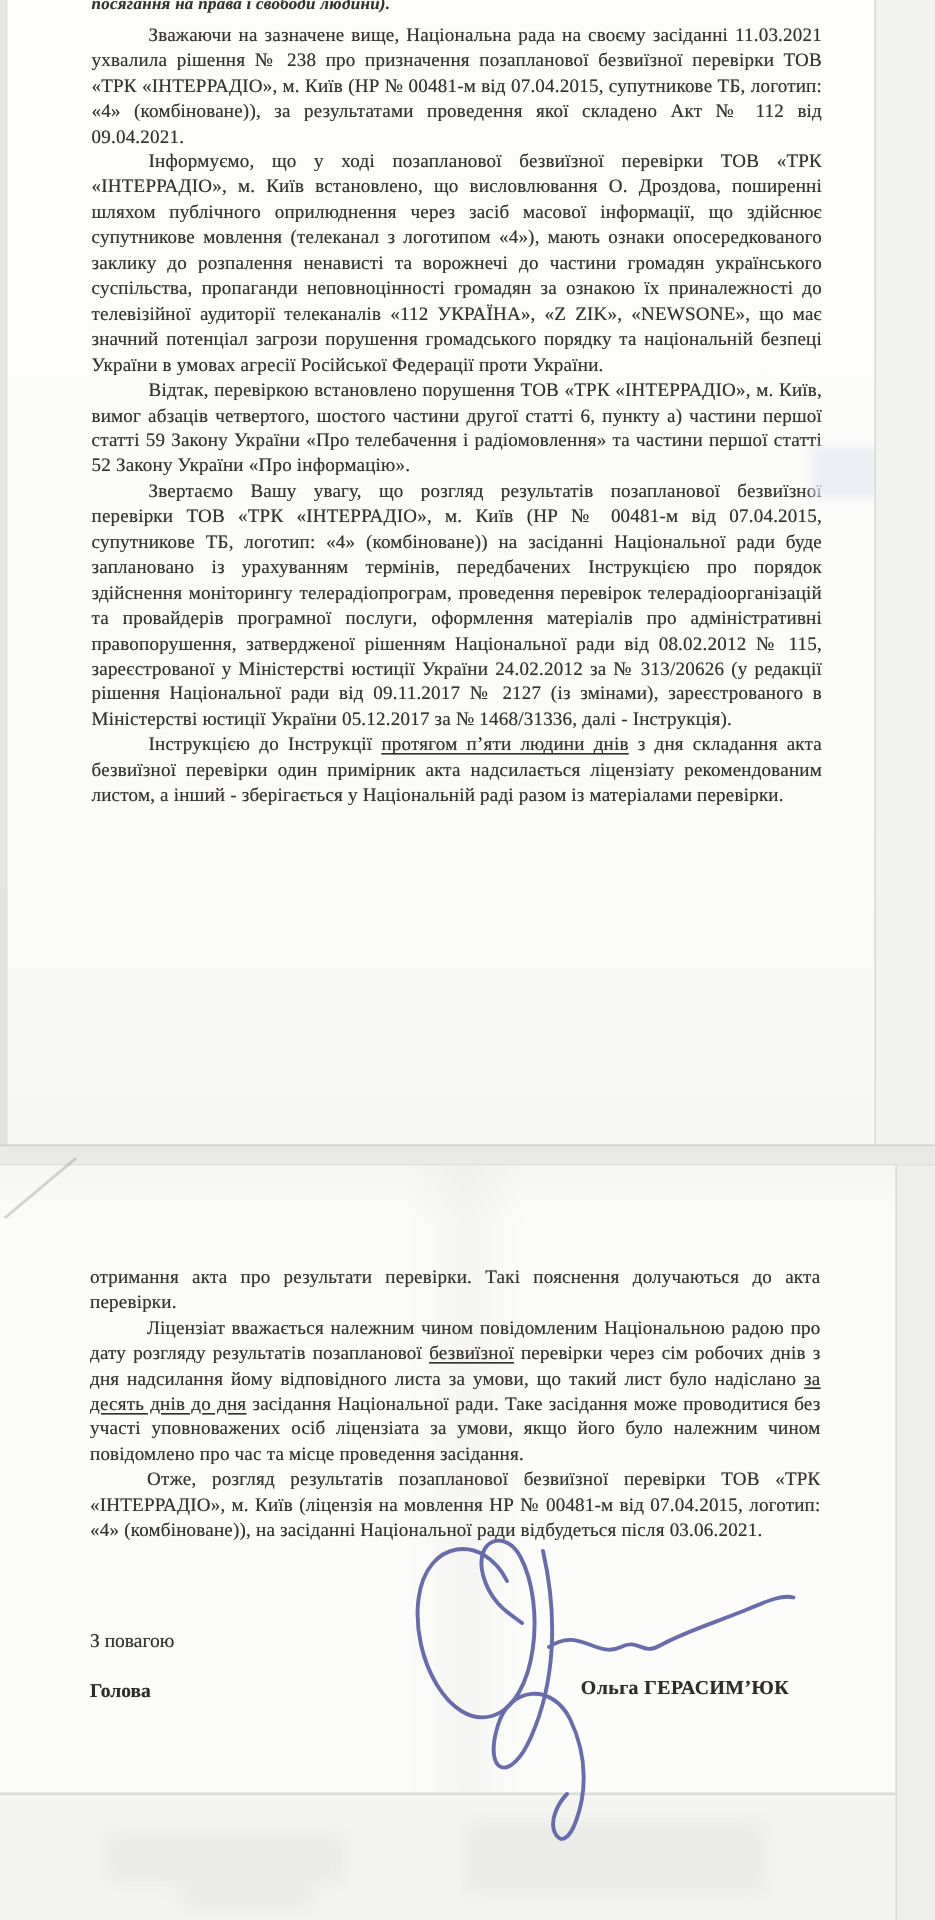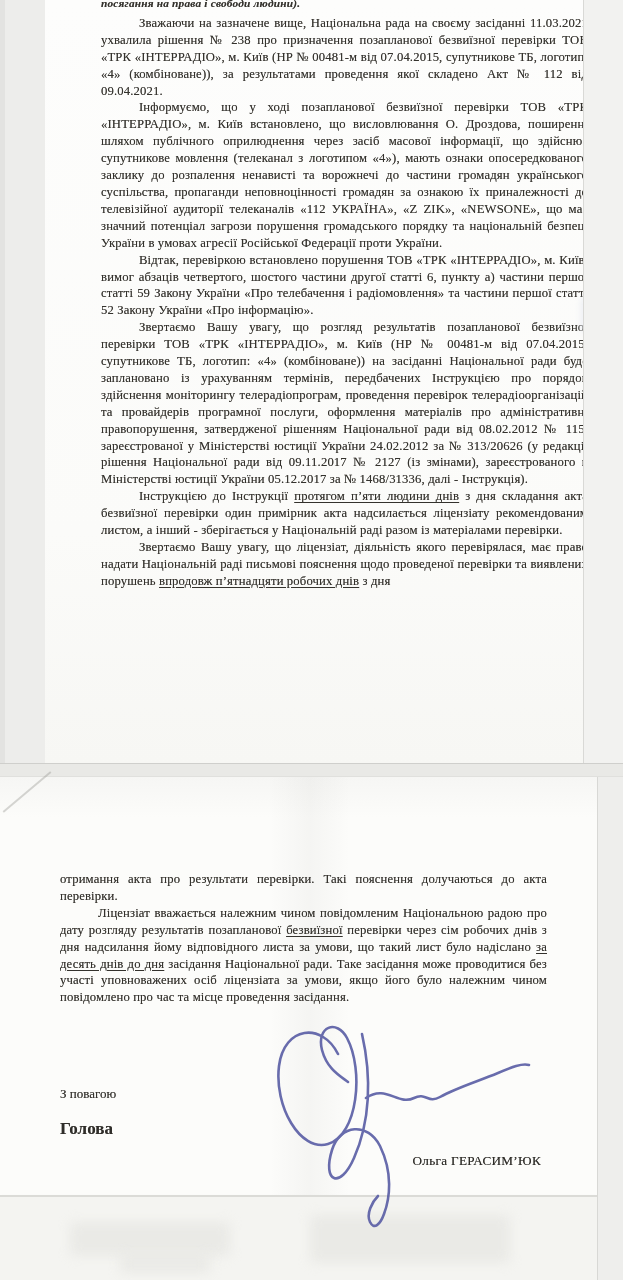--- a/index.html
+++ b/index.html
@@ -2,21 +2,21 @@
 <html><head>
 <meta charset="utf-8">
 <style>
   html,body{margin:0;padding:0;}
   body{width:623px;height:1280px;overflow:hidden;background:#ededeb;
        font-family:"Liberation Serif","DejaVu Serif",serif;}
   .doc{position:relative;width:623px;height:1280px;overflow:hidden;}
 
   
   .page1{position:absolute;left:5px;top:0;width:578px;height:763px;
-         background:linear-gradient(180deg,#fdfdfc 0%,#fbfbf9 70%,#f7f7f4 100%);margin-left:40px;}
+         background:linear-gradient(180deg,#fdfdfc 0%,#fbfbf9 70%,#f7f7f4 100%);}
   .edge-left{position:absolute;left:0;top:0;width:5px;height:763px;background:#e3e3e1;}
   .edge-right1{position:absolute;left:583px;top:0;width:40px;height:763px;
                background:#f2f2f0;border-left:1px solid #d9d9d6;}
   .patch-blue{position:absolute;left:536px;top:298px;width:46px;height:34px;
               background:#e7eaf1;filter:blur(3px);opacity:.75;}
 
   
   .gap{position:absolute;left:0;top:763px;width:623px;height:14px;background:#e9e9e6;
        border-top:1px solid #cfcfcc;border-bottom:1px solid #e0e0dd;box-sizing:border-box;}
 
@@ -37,64 +37,64 @@
   .b2{left:310px;top:18px;width:200px;height:48px;}
   .b3{left:120px;top:58px;width:90px;height:18px;}
 
   
   .body-text{position:absolute;font-size:12.7px;line-height:16.9px;color:#34322d;
              text-align:justify;letter-spacing:.14px;
              text-shadow:0 0 .45px rgba(52,50,45,.55);}
   .textcol1{left:56px;top:-5px;width:487px;}
   .textcol2{left:60px;top:66px;width:487px;}
   .body-text p{margin:0;text-indent:38px;}
-  .body-text p.noindent{text-indent:0;margin-top:28px;}
+  .body-text p.noindent{text-indent:0;}
   .cutline{font-style:italic;font-weight:bold;font-size:11.3px;text-indent:0 !important;
            margin-bottom:3px !important;letter-spacing:.2px;}
   .seg-u{text-decoration:underline;text-underline-offset:2px;}
 
   
   .salutation{position:absolute;left:60px;top:309px;font-size:13px;color:#34322d;
               text-shadow:0 0 .45px rgba(52,50,45,.55);}
-  .jobtitle{position:absolute;left:60px;top:342px;font-size:17px;font-weight:bold;color:#2f2d29;
+  .jobtitle{position:absolute;left:60px;top:342px;font-size:13px;font-weight:bold;color:#2f2d29;
             text-shadow:0 0 .45px rgba(47,45,41,.6);}
-  .signname{position:absolute;right:56px;top:340px;font-size:13.2px;font-weight:normal;color:#2f2d29;
-            letter-spacing:.3px;text-shadow:0 0 .45px rgba(47,45,41,.6);margin-top:36px;}
+  .signname{position:absolute;right:71px;top:340px;font-size:13.2px;font-weight:bold;color:#2f2d29;
+            letter-spacing:.3px;text-shadow:0 0 .45px rgba(47,45,41,.6);}
 
   .sig{position:absolute;left:250px;top:223px;width:300px;height:240px;z-index:6;}
 </style>
 </head>
 <body>
 
 <div class="doc">
 
   <div class="page1">
     <div class="body-text textcol1">
       <p class="cutline">посягання на права і свободи людини).</p>
       <p><span>Зважаючи на зазначене вище, Національна рада на своєму засіданні 11.03.2021 ухвалила рішення № 238 про призначення позапланової безвиїзної перевірки ТОВ «ТРК «ІНТЕРРАДІО», м. Київ (НР № 00481-м від 07.04.2015, супутникове ТБ, логотип: «4» (комбіноване)), за результатами проведення якої складено Акт № 112 від 09.04.2021.</span></p>
       <p><span>Інформуємо, що у ході позапланової безвиїзної перевірки ТОВ «ТРК «ІНТЕРРАДІО», м. Київ встановлено, що висловлювання О. Дроздова, поширенні шляхом публічного оприлюднення через засіб масової інформації, що здійснює супутникове мовлення (телеканал з логотипом «4»), мають ознаки опосередкованого заклику до розпалення ненависті та ворожнечі до частини громадян українського суспільства, пропаганди неповноцінності громадян за ознакою їх приналежності до телевізійної аудиторії телеканалів «112 УКРАЇНА», «Z ZIK», «NEWSONE», що має значний потенціал загрози порушення громадського порядку та національній безпеці України в умовах агресії Російської Федерації проти України.</span></p>
       <p><span>Відтак, перевіркою встановлено порушення ТОВ «ТРК «ІНТЕРРАДІО», м. Київ, вимог абзаців четвертого, шостого частини другої статті 6, пункту а) частини першої статті 59 Закону України «Про телебачення і радіомовлення» та частини першої статті 52 Закону України «Про інформацію».</span></p>
       <p><span>Звертаємо Вашу увагу, що розгляд результатів позапланової безвиїзної перевірки ТОВ «ТРК «ІНТЕРРАДІО», м. Київ (НР № 00481-м від 07.04.2015, супутникове ТБ, логотип: «4» (комбіноване)) на засіданні Національної ради буде заплановано із урахуванням термінів, передбачених Інструкцією про порядок здійснення моніторингу телерадіопрограм, проведення перевірок телерадіоорганізацій та провайдерів програмної послуги, оформлення матеріалів про адміністративні правопорушення, затвердженої рішенням Національної ради від 08.02.2012 № 115, зареєстрованої у Міністерстві юстиції України 24.02.2012 за № 313/20626 (у редакції рішення Національної ради від 09.11.2017 № 2127 (із змінами), зареєстрованого в Міністерстві юстиції України 05.12.2017 за № 1468/31336, далі - Інструкція).</span></p>
       <p><span>Інструкцією до Інструкції </span><span class="seg-u">протягом п’яти людини днів</span><span> з дня складання акта безвиїзної перевірки один примірник акта надсилається ліцензіату рекомендованим листом, а інший - зберігається у Національній раді разом із матеріалами перевірки.</span></p>
-      <p><span>Звертаємо Вашу увагу, що ліцензіат, діяльність якого перевірялася, має право надати Національній раді письмові пояснення щодо проведеної перевірки та виявлених порушень </span><span class="seg-u">впродовж п’ятнадцяти робочих днів</span><span> з дня</span></p>
     </div>
     <div class="patch-blue"></div>
   </div>
   <div class="edge-left"></div>
   <div class="edge-right1"></div>
 
   <div class="gap"></div>
 
   <div class="page2">
     <div class="crease-corner"></div>
     <div class="crease-mid"></div>
 
     <div class="body-text textcol2">
       <p class="noindent"><span>отримання акта про результати перевірки. Такі пояснення долучаються до акта перевірки.</span></p>
       <p><span>Ліцензіат вважається належним чином повідомленим Національною радою про дату розгляду результатів позапланової </span><span class="seg-u">безвиїзної</span><span> перевірки через сім робочих днів з дня надсилання йому відповідного листа за умови, що такий лист було надіслано </span><span class="seg-u">за десять днів до дня</span><span> засідання Національної ради. Таке засідання може проводитися без участі уповноважених осіб ліцензіата за умови, якщо його було належним чином повідомлено про час та місце проведення засідання.</span></p>
+      <p><span>Отже, розгляд результатів позапланової безвиїзної перевірки ТОВ «ТРК «ІНТЕРРАДІО», м. Київ (ліцензія на мовлення НР № 00481-м від 07.04.2015, логотип: «4» (комбіноване)), на засіданні Національної ради відбудеться після 03.06.2021.</span></p>
     </div>
 
     <div class="salutation">З повагою</div>
     <div class="jobtitle">Голова</div>
     <div class="signname">Ольга ГЕРАСИМ’ЮК</div>
 
     <svg class="sig" viewBox="0 0 300 240">
       <g fill="none" stroke-width="2.6" stroke-linecap="round" stroke-linejoin="round" opacity="0.92">
         <path d="M88 54 C72 22 34 26 29 66 C24 106 50 152 78 144 C108 135 114 70 97 38 C87 19 66 26 72 50 C77 69 90 76 98 82" stroke="#5c60a6"></path>
         <path d="M112 34 C122 78 120 122 104 158 C90 190 72 182 82 150 C90 124 118 122 130 146 C143 173 140 198 134 214 C130 225 124 230 120 222 C116 214 122 202 128 196" stroke="#5c60a6"></path>

